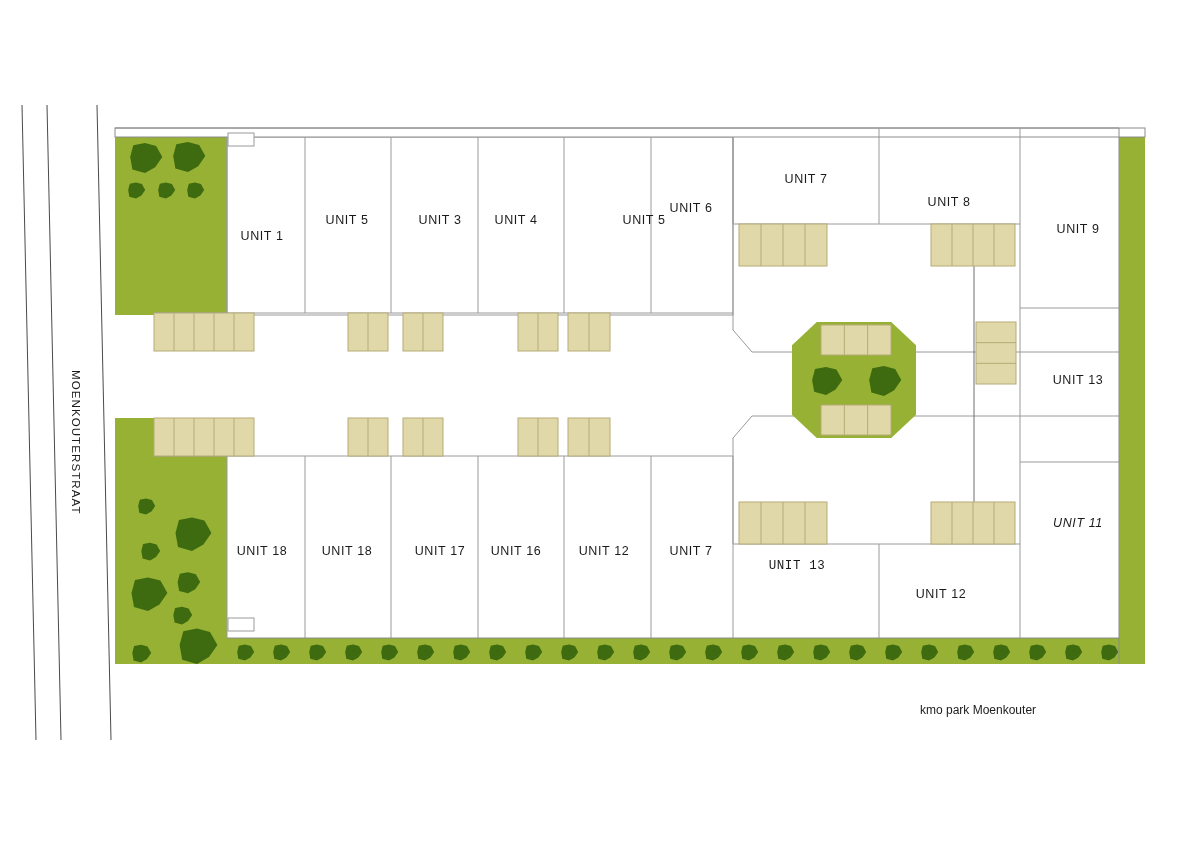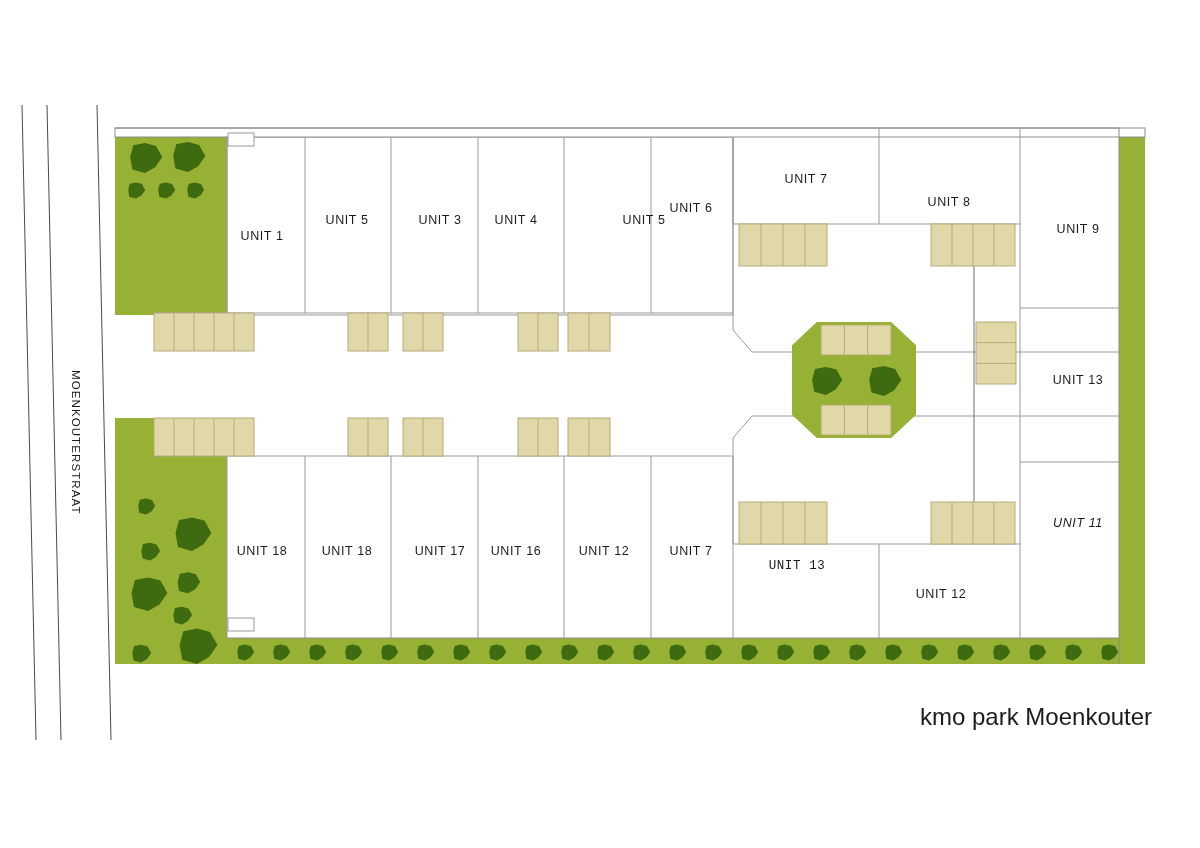--- a/index.html
+++ b/index.html
@@ -12,21 +12,21 @@
      position:absolute;font-size:12.5px;color:#1b1b1b;letter-spacing:0.6px;
      white-space:nowrap;transform:translate(-50%,-50%);
      font-family:"Liberation Sans","DejaVu Sans",sans-serif;
   }
   .street-label{
      position:absolute;font-size:11.5px;color:#1b1b1b;letter-spacing:1.1px;
      white-space:nowrap;transform-origin:0 0;
      font-family:"Liberation Sans","DejaVu Sans",sans-serif;
   }
   .plan-title{
-     position:absolute;font-size:24px;color:#1b1b1b;white-space:nowrap;
+     position:absolute;font-size:12px;color:#1b1b1b;white-space:nowrap;
      font-family:"Liberation Sans","DejaVu Sans",sans-serif;
   }
 </style>
 </head>
 <body>
 
 <div id="plan">
 
   <svg id="site" viewBox="0 0 1200 848">
     <defs>

